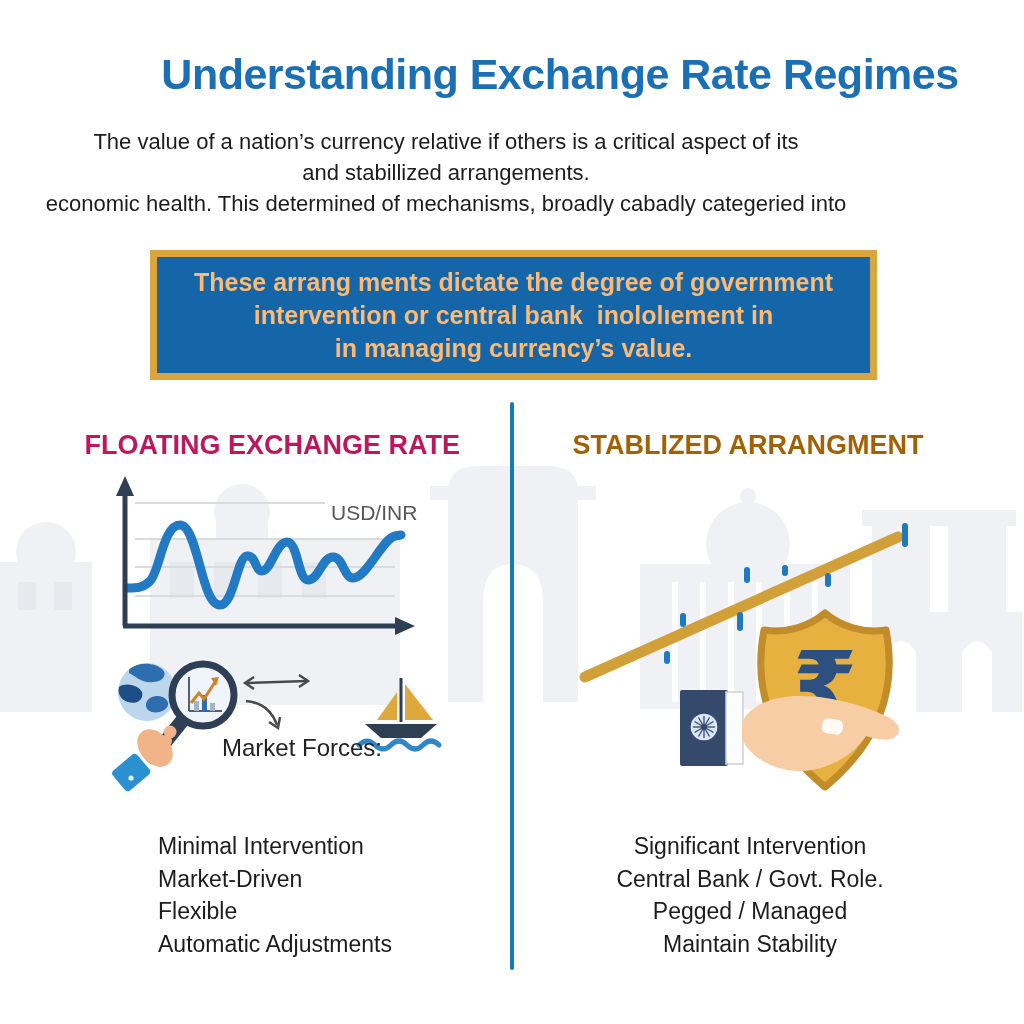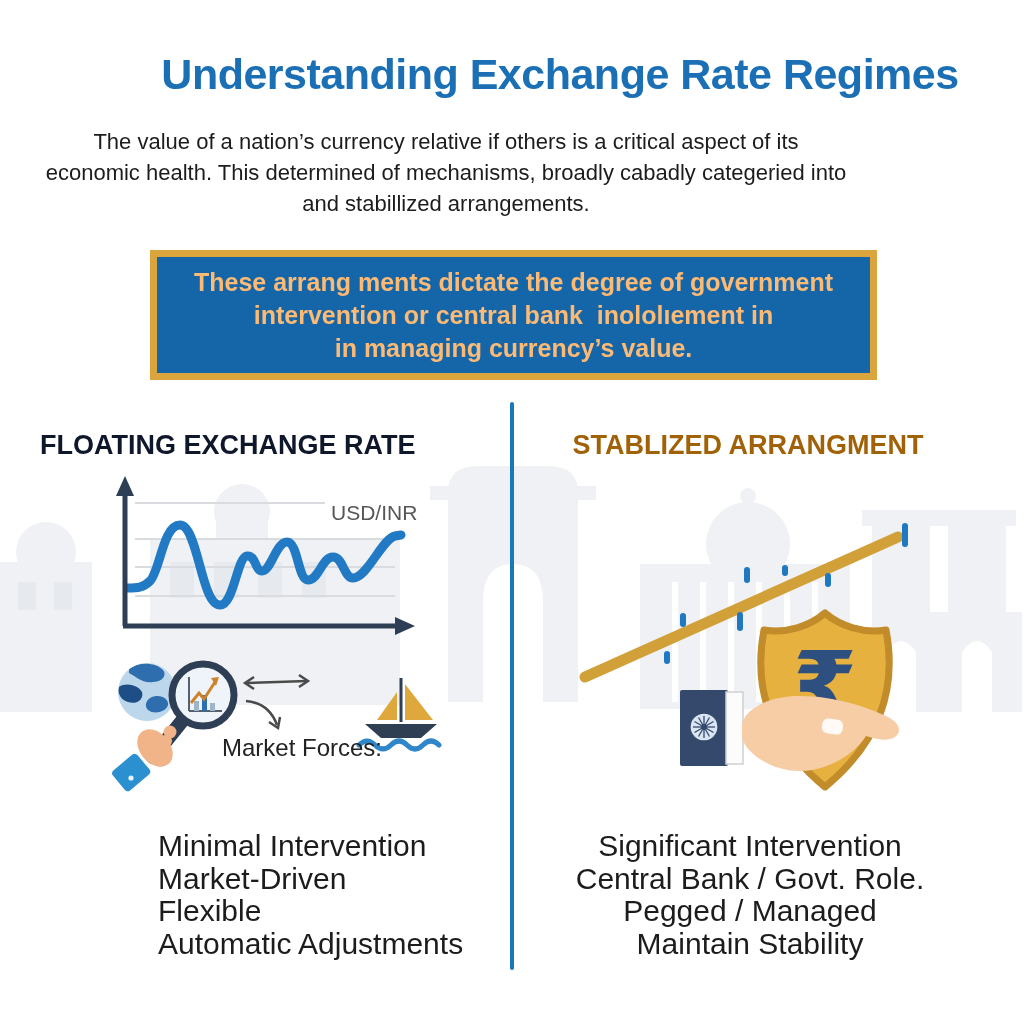--- a/index.html
+++ b/index.html
@@ -15,35 +15,35 @@
     font-size:43px;font-weight:700;color:#1b6fb5;letter-spacing:-.5px;padding-left:48px;}
   .intro{left:0;top:126px;width:892px;text-align:center;z-index:2;
     font-size:22px;line-height:31px;color:#1c1c1c;}
   
   .hbox{left:150px;top:250px;width:727px;height:130px;box-sizing:border-box;
     background:#1566a9;border:7px solid #d9a53c;z-index:2;
     display:flex;flex-direction:column;justify-content:center;}
   .hbox div{text-align:center;font-size:25px;font-weight:700;line-height:33px;
     color:#fdba74;white-space:pre-wrap;}
   
-  .head-left{left:40px;top:430px;width:420px;text-align:left;z-index:2;
-    font-size:27px;font-weight:700;color:#0f172a;}
+  .head-left{left:40px;top:430px;width:420px;text-align:right;z-index:2;
+    font-size:27px;font-weight:700;color:#be185d;}
   .head-right{left:548px;top:430px;width:400px;text-align:center;z-index:2;
     font-size:27px;font-weight:700;color:#a16207;}
   .divider{left:510px;top:402px;width:4px;height:568px;background:#1879b8;
     border-radius:2px;z-index:2;}
   
   .fx-chart{left:95px;top:468px;z-index:2;}
   .fx-icons{left:95px;top:645px;z-index:2;}
   .boat{left:355px;top:672px;z-index:2;}
   .forces{left:222px;top:731px;z-index:3;font-size:24px;line-height:33px;color:#222;}
   .trend{left:540px;top:505px;z-index:2;}
   .shield-hand{left:650px;top:595px;z-index:3;}
   
-  .feat{z-index:2;font-size:30px;line-height:32.5px;color:#1c1c1c;}
+  .feat{z-index:2;font-size:23px;line-height:32.5px;color:#1c1c1c;}
   .feat-left{left:158px;top:830px;width:320px;text-align:left;}
   .feat-right{left:555px;top:830px;width:390px;text-align:center;}
 </style>
 </head>
 <body>
 
 <div class="canvas">
 
   <svg class="abs skyline" width="1024" height="270" viewBox="0 0 1024 270">
     <g fill="#eff1f4">
@@ -81,22 +81,22 @@
         <rect x="302" y="110" width="24" height="36"></rect>
       <rect x="18" y="130" width="18" height="28"></rect>
         <rect x="54" y="130" width="18" height="28"></rect>
     </g>
   </svg>
 
   <div class="abs title">Understanding Exchange Rate Regimes</div>
 
   <div class="abs intro">
     <div>The value of a nation’s currency relative if others is a critical aspect of its</div>
+    <div>and stabillized arrangements.</div>
     <div>economic health. This determined of mechanisms, broadly cabadly categeried into</div>
-    <div>and stabillized arrangements.</div>
   </div>
 
   <div class="abs hbox">
     <div>These arrang ments dictate the degree of government</div>
     <div>intervention or central bank  inololıement in</div>
     <div>in managing currency’s value.</div>
   </div>
 
   <div class="abs head-left">FLOATING EXCHANGE RATE</div>
   <div class="abs head-right">STABLIZED ARRANGMENT</div>

